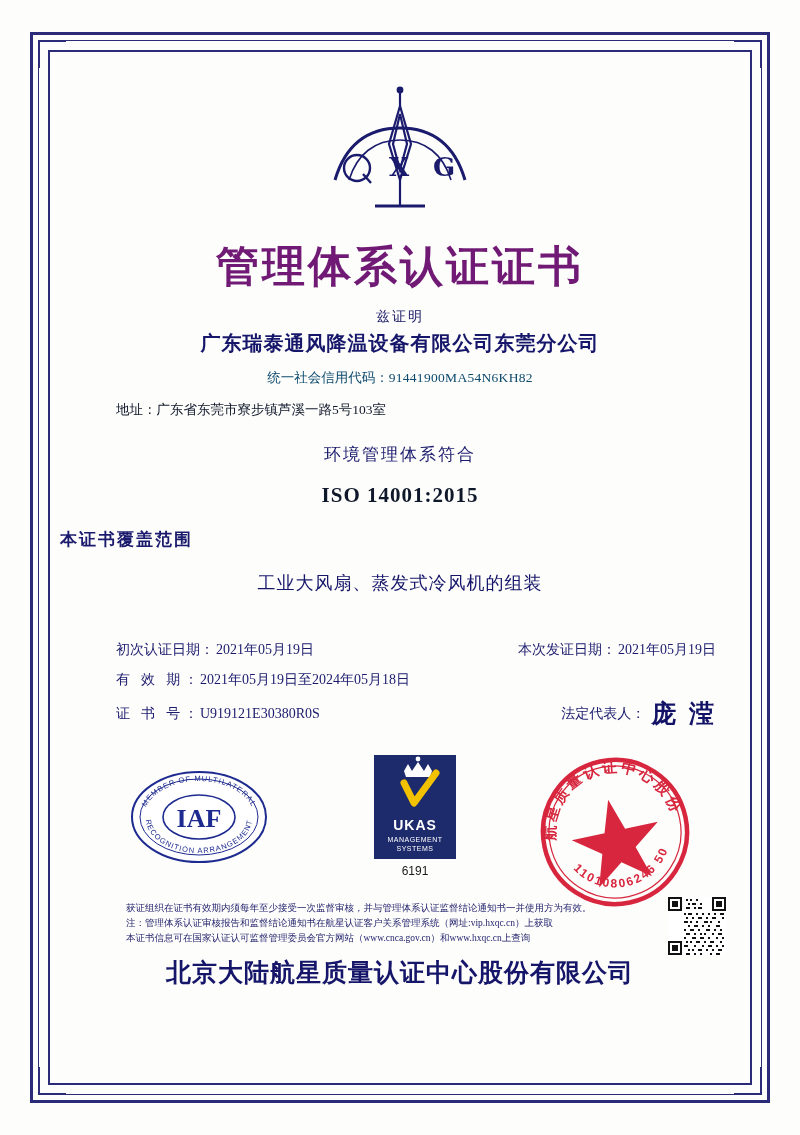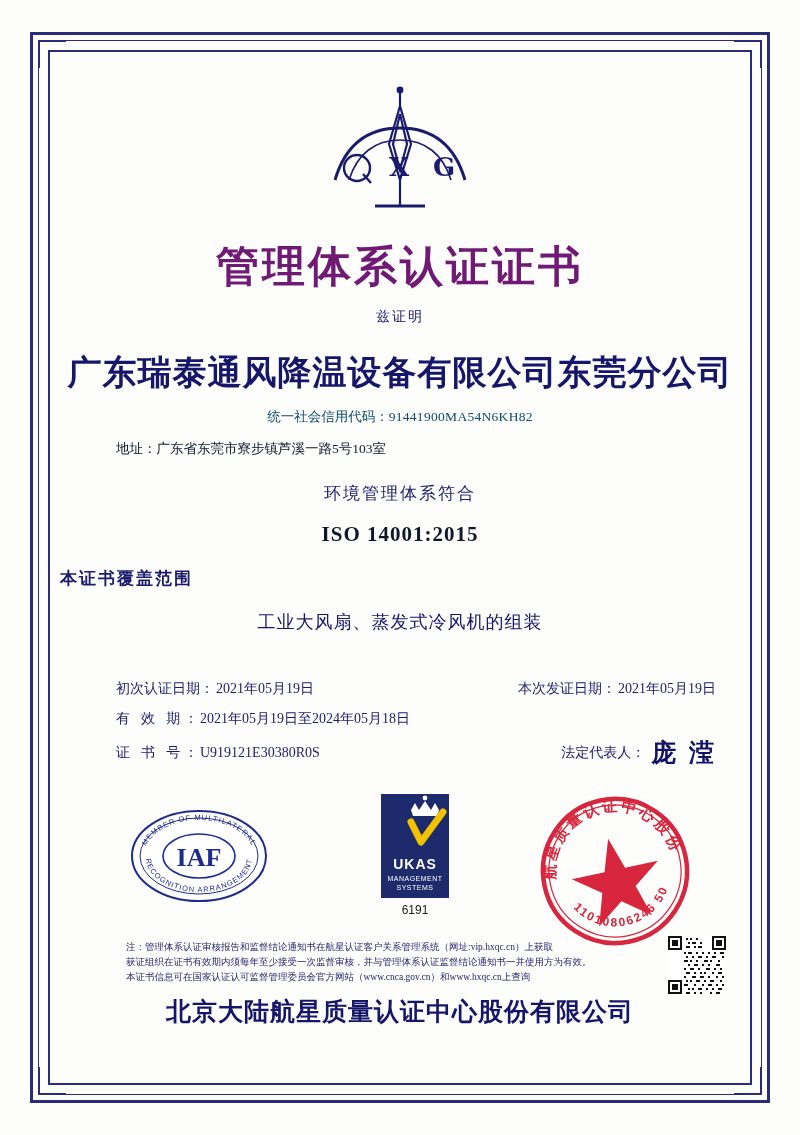--- a/index.html
+++ b/index.html
@@ -96,24 +96,24 @@
   }
   .hereby {
     text-align: center;
     font-size: 14px;
     color: #20206b;
     margin-top: 12px;
     letter-spacing: 2px;
   }
   .company {
     text-align: center;
-    font-size: 34px;
+    font-size: 20px;
     font-weight: bold;
     color: #16166a;
-    margin-top: 24px;
+    margin-top: 4px;
     letter-spacing: 1px;
     font-family: "DejaVu Serif", "Liberation Serif", serif;
   }
   .credit-code {
     text-align: center;
     font-size: 13.5px;
     margin-top: 12px;
     color: #0c4a6e;
   }
   .credit-code .num {
@@ -208,21 +208,21 @@
     height: 96px;
   }
   .ukas {
     position: absolute;
     left: 305px;
     top: 8px;
     width: 100px;
     text-align: center;
   }
   .ukas-box {
-    width: 68px;
+    width: 82px;
     height: 104px;
     margin: 0 auto;
     background: #1d2a6b;
     color: #fff;
     position: relative;
   }
   .ukas-name {
     position: absolute;
     bottom: 26px;
     left: 0; right: 0;
@@ -411,22 +411,22 @@
             <text font-family="Liberation Sans, sans-serif" font-size="12" font-weight="bold" fill="#d7263d" letter-spacing="2">
               <textPath href="#sealBot" startOffset="50%" text-anchor="middle">11010806246 50</textPath>
             </text>
             <path d="M85 52 L95.5 84 L129 84 L102 104 L112 136 L85 116 L58 136 L68 104 L41 84 L74.5 84 Z" fill="#d7263d"></path>
           </g>
         </svg>
       </div>
     </div>
 
     <div class="notes">
+      <span class="ln">获证组织在证书有效期内须每年至少接受一次监督审核，并与管理体系认证监督结论通知书一并使用方为有效。</span>
       <span class="ln">注：管理体系认证审核报告和监督结论通知书在航星认证客户关系管理系统（网址:vip.hxqc.cn）上获取</span>
-      <span class="ln">获证组织在证书有效期内须每年至少接受一次监督审核，并与管理体系认证监督结论通知书一并使用方为有效。</span>
       <span class="ln">本证书信息可在国家认证认可监督管理委员会官方网站（www.cnca.gov.cn）和www.hxqc.cn上查询</span>
 
       <svg class="qr" viewBox="0 0 29 29" shape-rendering="crispEdges">
         <rect width="29" height="29" fill="#ffffff"></rect>
         <g fill="#111111">
           <rect x="0" y="0" width="7" height="1"></rect>
             <rect x="0" y="6" width="7" height="1"></rect>
           <rect x="0" y="0" width="1" height="7"></rect>
             <rect x="6" y="0" width="1" height="7"></rect>
           <rect x="2" y="2" width="3" height="3"></rect>

